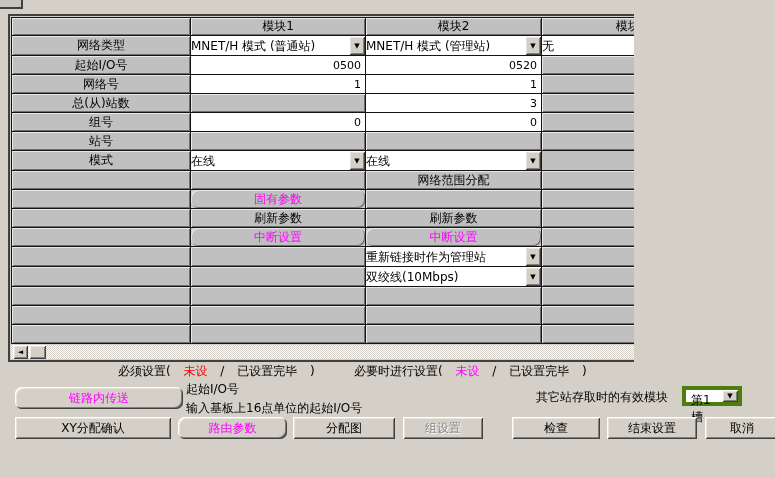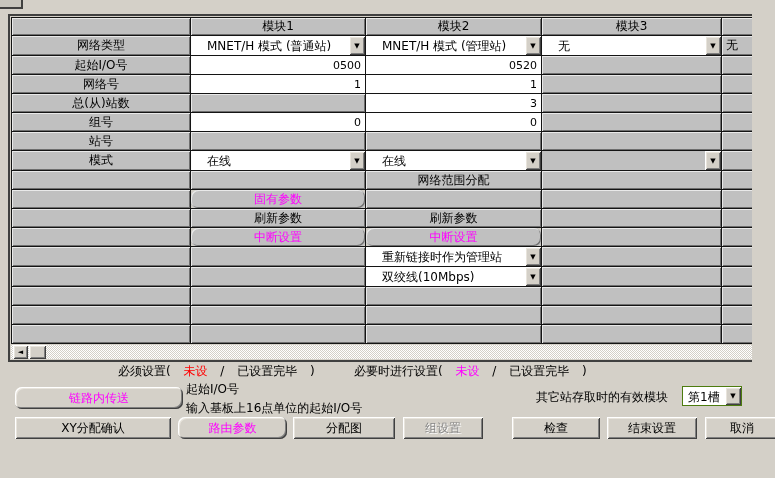--- a/index.html
+++ b/index.html
@@ -7,42 +7,42 @@
     position:relative;width:775px;height:478px;overflow:hidden;
     background:#d4d0c8;color:#000;
     font-family:"DejaVu Sans","Liberation Sans",sans-serif;
     font-size:12px;
   }
   
   .frag{position:absolute;left:0;top:0;width:21px;height:7px;background:#c8c5bd;
     border-right:2px solid #404040;border-bottom:2px solid #404040;}
   
   .tbl-wrap{
-    position:absolute;left:8px;top:14px;width:744px;box-sizing:border-box;
+    position:absolute;left:8px;top:14px;width:626px;box-sizing:border-box;
     border:2px solid #404040;border-right:none;
     padding:1px 0 1px 1px;background:#d4d0c8;overflow:hidden;
   }
   table{border-collapse:collapse;table-layout:fixed;width:886px;}
   td{
     border:1px solid #141414;height:18px;padding:0;overflow:hidden;
     white-space:nowrap;font-size:12px;vertical-align:middle;
   }
   tr.hdr td{height:14px;}
   .g{background:#c0c0c0;box-shadow:inset 1px 1px 0 #e9e9e9, inset -1px -1px 0 #6e6e6e;}
   .hd{text-align:center;}
   .lbl{text-align:center;}
   .tl{text-align:left;padding-left:4px;}
   .w{background:#fff;text-align:right;padding-right:4px;font-size:11px;}
   .p{background:#c0c0c0;box-shadow:inset 1px 1px 0 #e9e9e9, inset -1px -1px 0 #6e6e6e;text-align:center;}
   .mag{color:#ff00ff;border-radius:7px;}
   .blu{color:#000000;}
   .red{color:#ff0000;}
   .combo{display:flex;align-items:stretch;height:100%;background:#fff;}
   .combo.gray{background:#c0c0c0;}
-  .combo .ct{flex:1;padding:2px 0 0 16px;font-size:12px;overflow:hidden;white-space:nowrap;}
+  .combo .ct{flex:1;padding:2px 0 0 0;font-size:12px;overflow:hidden;white-space:nowrap;}
   .da{
     width:16px;flex:0 0 16px;background:#d4d0c8;
     box-shadow:inset 1px 1px 0 #fff, inset -1px -1px 0 #404040, inset 2px 2px 0 #e8e4dc, inset -2px -2px 0 #808080;
     display:flex;align-items:center;justify-content:center;font-size:7px;color:#000;
   }
   
   .hscroll{position:relative;width:765px;height:14px;margin-top:1px;
     background:repeating-conic-gradient(#ffffff 0% 25%, #d4d0c8 0% 50%) 0 0 / 2px 2px;}
   .sb-btn,.sb-thumb{
     position:absolute;top:0;height:14px;background:#d4d0c8;
@@ -55,21 +55,21 @@
   .legend span{display:inline-block;}
   .legend .sp{margin:0 9px;}
   .btn{
     position:absolute;height:22px;background:#d4d0c8;text-align:center;line-height:22px;
     box-shadow:inset 1px 1px 0 #fff, inset -1px -1px 0 #404040, inset 2px 2px 0 #e8e4dc, inset -2px -2px 0 #808080;
     font-size:12px;cursor:default;overflow:hidden;
   }
   .btn.dis{color:#878787;text-shadow:1px 1px 0 #fff;}
   .slotcombo{
     position:absolute;left:682px;top:386px;width:60px;height:20px;
-    background:#fff;border:1px solid #4d7c0f;box-sizing:border-box;display:flex;align-items:stretch;
+    background:#fff;border:4px solid #4d7c0f;box-sizing:border-box;display:flex;align-items:stretch;
   }
   .slotcombo .ct{flex:1;padding:2px 0 0 5px;font-size:12px;}
 </style>
 </head>
 <body>
 
 <div class="frag"></div>
 
 <div class="tbl-wrap">
 <table>

